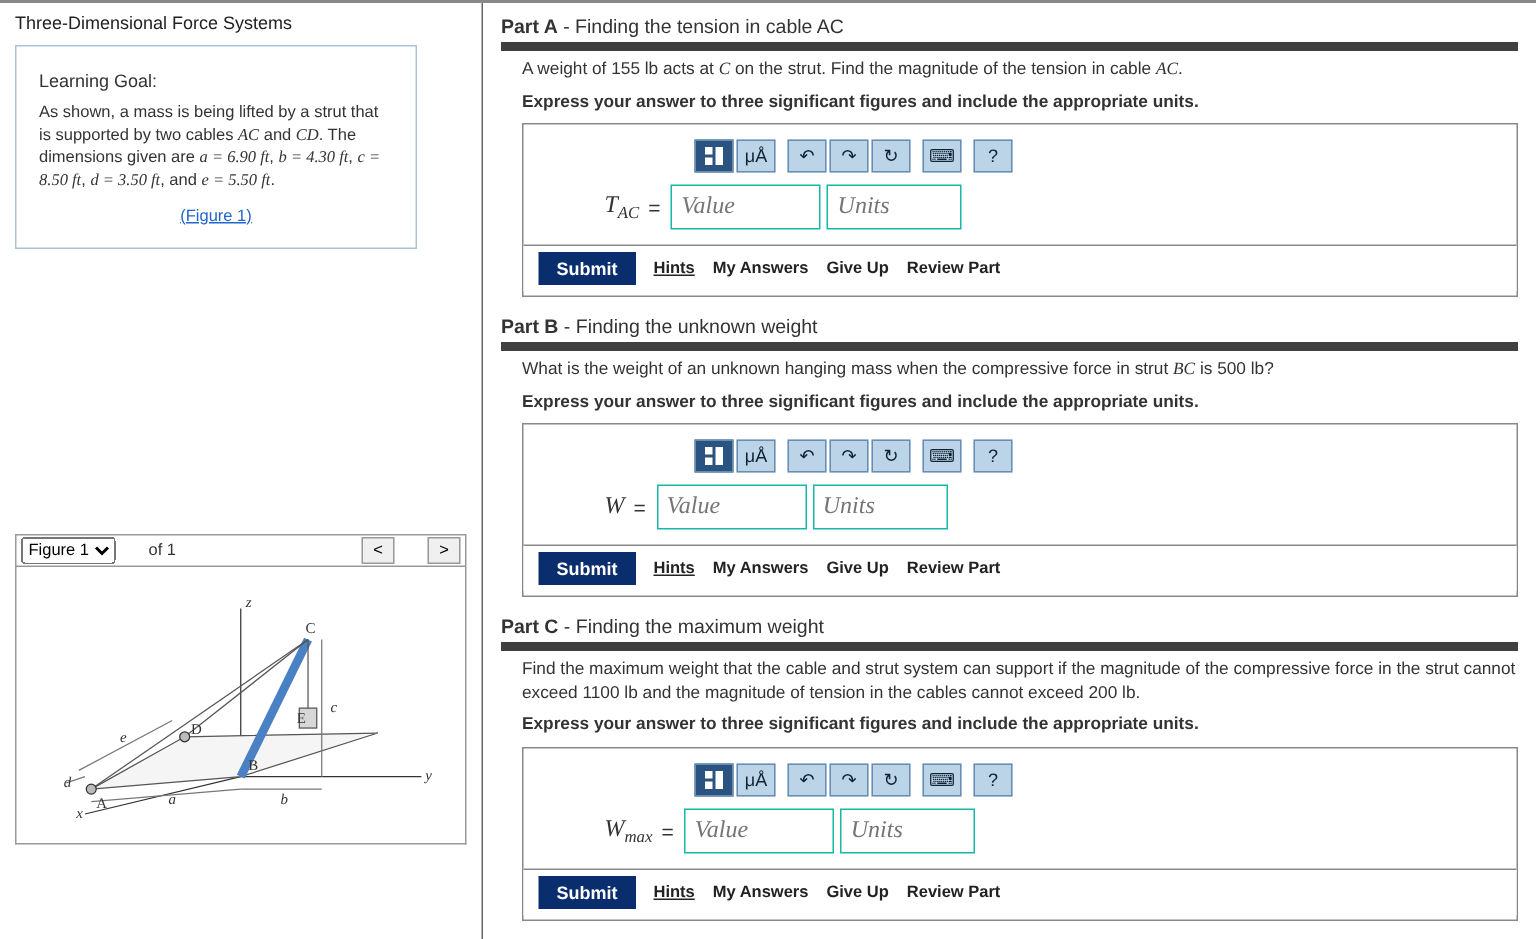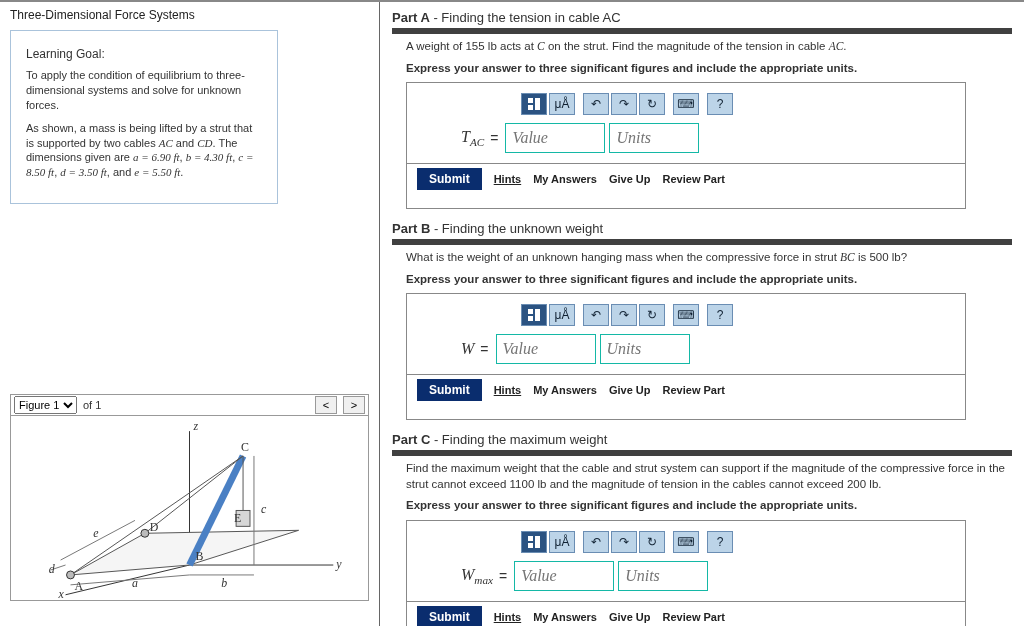--- a/index.html
+++ b/index.html
@@ -6,32 +6,32 @@
 body { font-family: Arial, Helvetica, sans-serif; font-size: 12px; color: #333; background: #fff; width: 1024px; }
 .wrap { display: flex; border-top: 2px solid #888; }
 .left { width: 380px; border-right: 1px solid #666; padding: 6px 10px 10px; }
 .right { flex: 1; padding: 4px 12px 10px; }
 .h-title { font-size: 12px; font-weight: normal; color: #222; margin-bottom: 8px; }
 .goal-box { border: 1px solid #aac3db; background: #fff; padding: 15px; width: 268px; }
 .goal-box .lg { font-size: 12px; margin-bottom: 6px; }
 .goal-box p { font-size: 11px; margin-bottom: 8px; line-height: 1.35; }
 .fig-link { text-align: center; margin-top: 2px; }
 .fig-link a { color: #26c; text-decoration: underline; cursor: pointer; font-size: 11px; }
-.fig-toolbar { border: 1px solid #999; margin-top: 190px; height: 22px; display: flex; align-items: center; padding: 0 3px; gap: 6px; }
+.fig-toolbar { border: 1px solid #999; margin-top: 190px; height: 22px; display: flex; align-items: center; padding: 0 3px; gap: 22px; }
 .fig-select { height: 18px; font-size: 11px; }
 .fig-of { font-size: 11px; }
 .fig-spacer { flex: 1; }
 .nav-btn { width: 22px; height: 18px; border: 1px solid #999; background: #f0f0f0; font-size: 11px; cursor: pointer; }
 .figure-panel { border: 1px solid #999; border-top: none; height: 185px; position: relative; background: #fff; }
 .figure-panel svg { width: 100%; height: 100%; }
 .part-hdr { border-bottom: 6px solid #404040; padding: 4px 0 3px; margin-bottom: 5px; font-size: 13px; }
 .part-hdr b { font-weight: bold; }
 .part-body { padding: 0 0 0 14px; margin-bottom: 8px; }
 .part-body p { font-size: 11.5px; margin-bottom: 6px; line-height: 1.35; }
-.answer-box { border: 1px solid #888; background: #fff; padding: 10px 14px 24px; width: 560px; }
+.answer-box { border: 1px solid #888; background: #fff; padding: 10px 14px 13px; width: 664px; }
 .tool-row { display: flex; gap: 2px; margin-left: 100px; margin-bottom: 8px; align-items: center; }
 .tb { border: 1px solid #6a8db3; background: #bcd4e8; width: 26px; height: 22px; display: flex; align-items: center; justify-content: center; cursor: pointer; font-size: 12px; color: #123; }
 .tb.dark { background: #2b5382; color:#fff; }
 .tb.spaced { margin-left: 6px; }
 .tb svg { width: 14px; height: 14px; }
 .input-row { display: flex; align-items: center; gap: 4px; margin-left: 40px; }
 .var-lbl { font-style: italic; font-family: 'Times New Roman', serif; font-size: 16px; margin-right: 2px; }
 .eq { font-size: 14px; margin-right: 3px; }
 .val-in, .unit-in { border: 1px solid #14b8a6; height: 30px; font-size: 16px; font-style: italic; color: #888; padding: 0 6px; font-family: 'Times New Roman', serif; }
 .val-in { width: 100px; }
@@ -45,24 +45,24 @@
 .sub { font-size: 0.7em; vertical-align: sub; }
 </style>
 </head>
 <body>
 
 <div class="wrap">
   <div class="left">
     <div class="h-title">Three-Dimensional Force Systems</div>
     <div class="goal-box">
       <p class="lg">Learning Goal:</p>
-      <p>To apply the condition of equilibrium to three-dimensional systems and solve for unknown forces.</p>
       <p>
         <span>As shown, a mass is being lifted by a strut that is supported by two cables </span><span class="serif-i">AC</span><span> and </span><span class="serif-i">CD</span><span>. The dimensions given are </span><span class="serif-i">a = 6.90 ft</span>, <span class="serif-i">b = 4.30 ft</span>, <span class="serif-i">c = 8.50 ft</span>, <span class="serif-i">d = 3.50 ft</span>, and <span class="serif-i">e = 5.50 ft</span>.
       </p>
+      <div class="fig-link"><a>(Figure 1)</a></div>
     </div>
 
     <div class="fig-toolbar">
       <select class="fig-select"><option>Figure 1</option></select>
       <span class="fig-of">of 1</span>
       <span class="fig-spacer"></span>
       <button class="nav-btn">&lt;</button>
       <button class="nav-btn">&gt;</button>
     </div>
     <div class="figure-panel">

